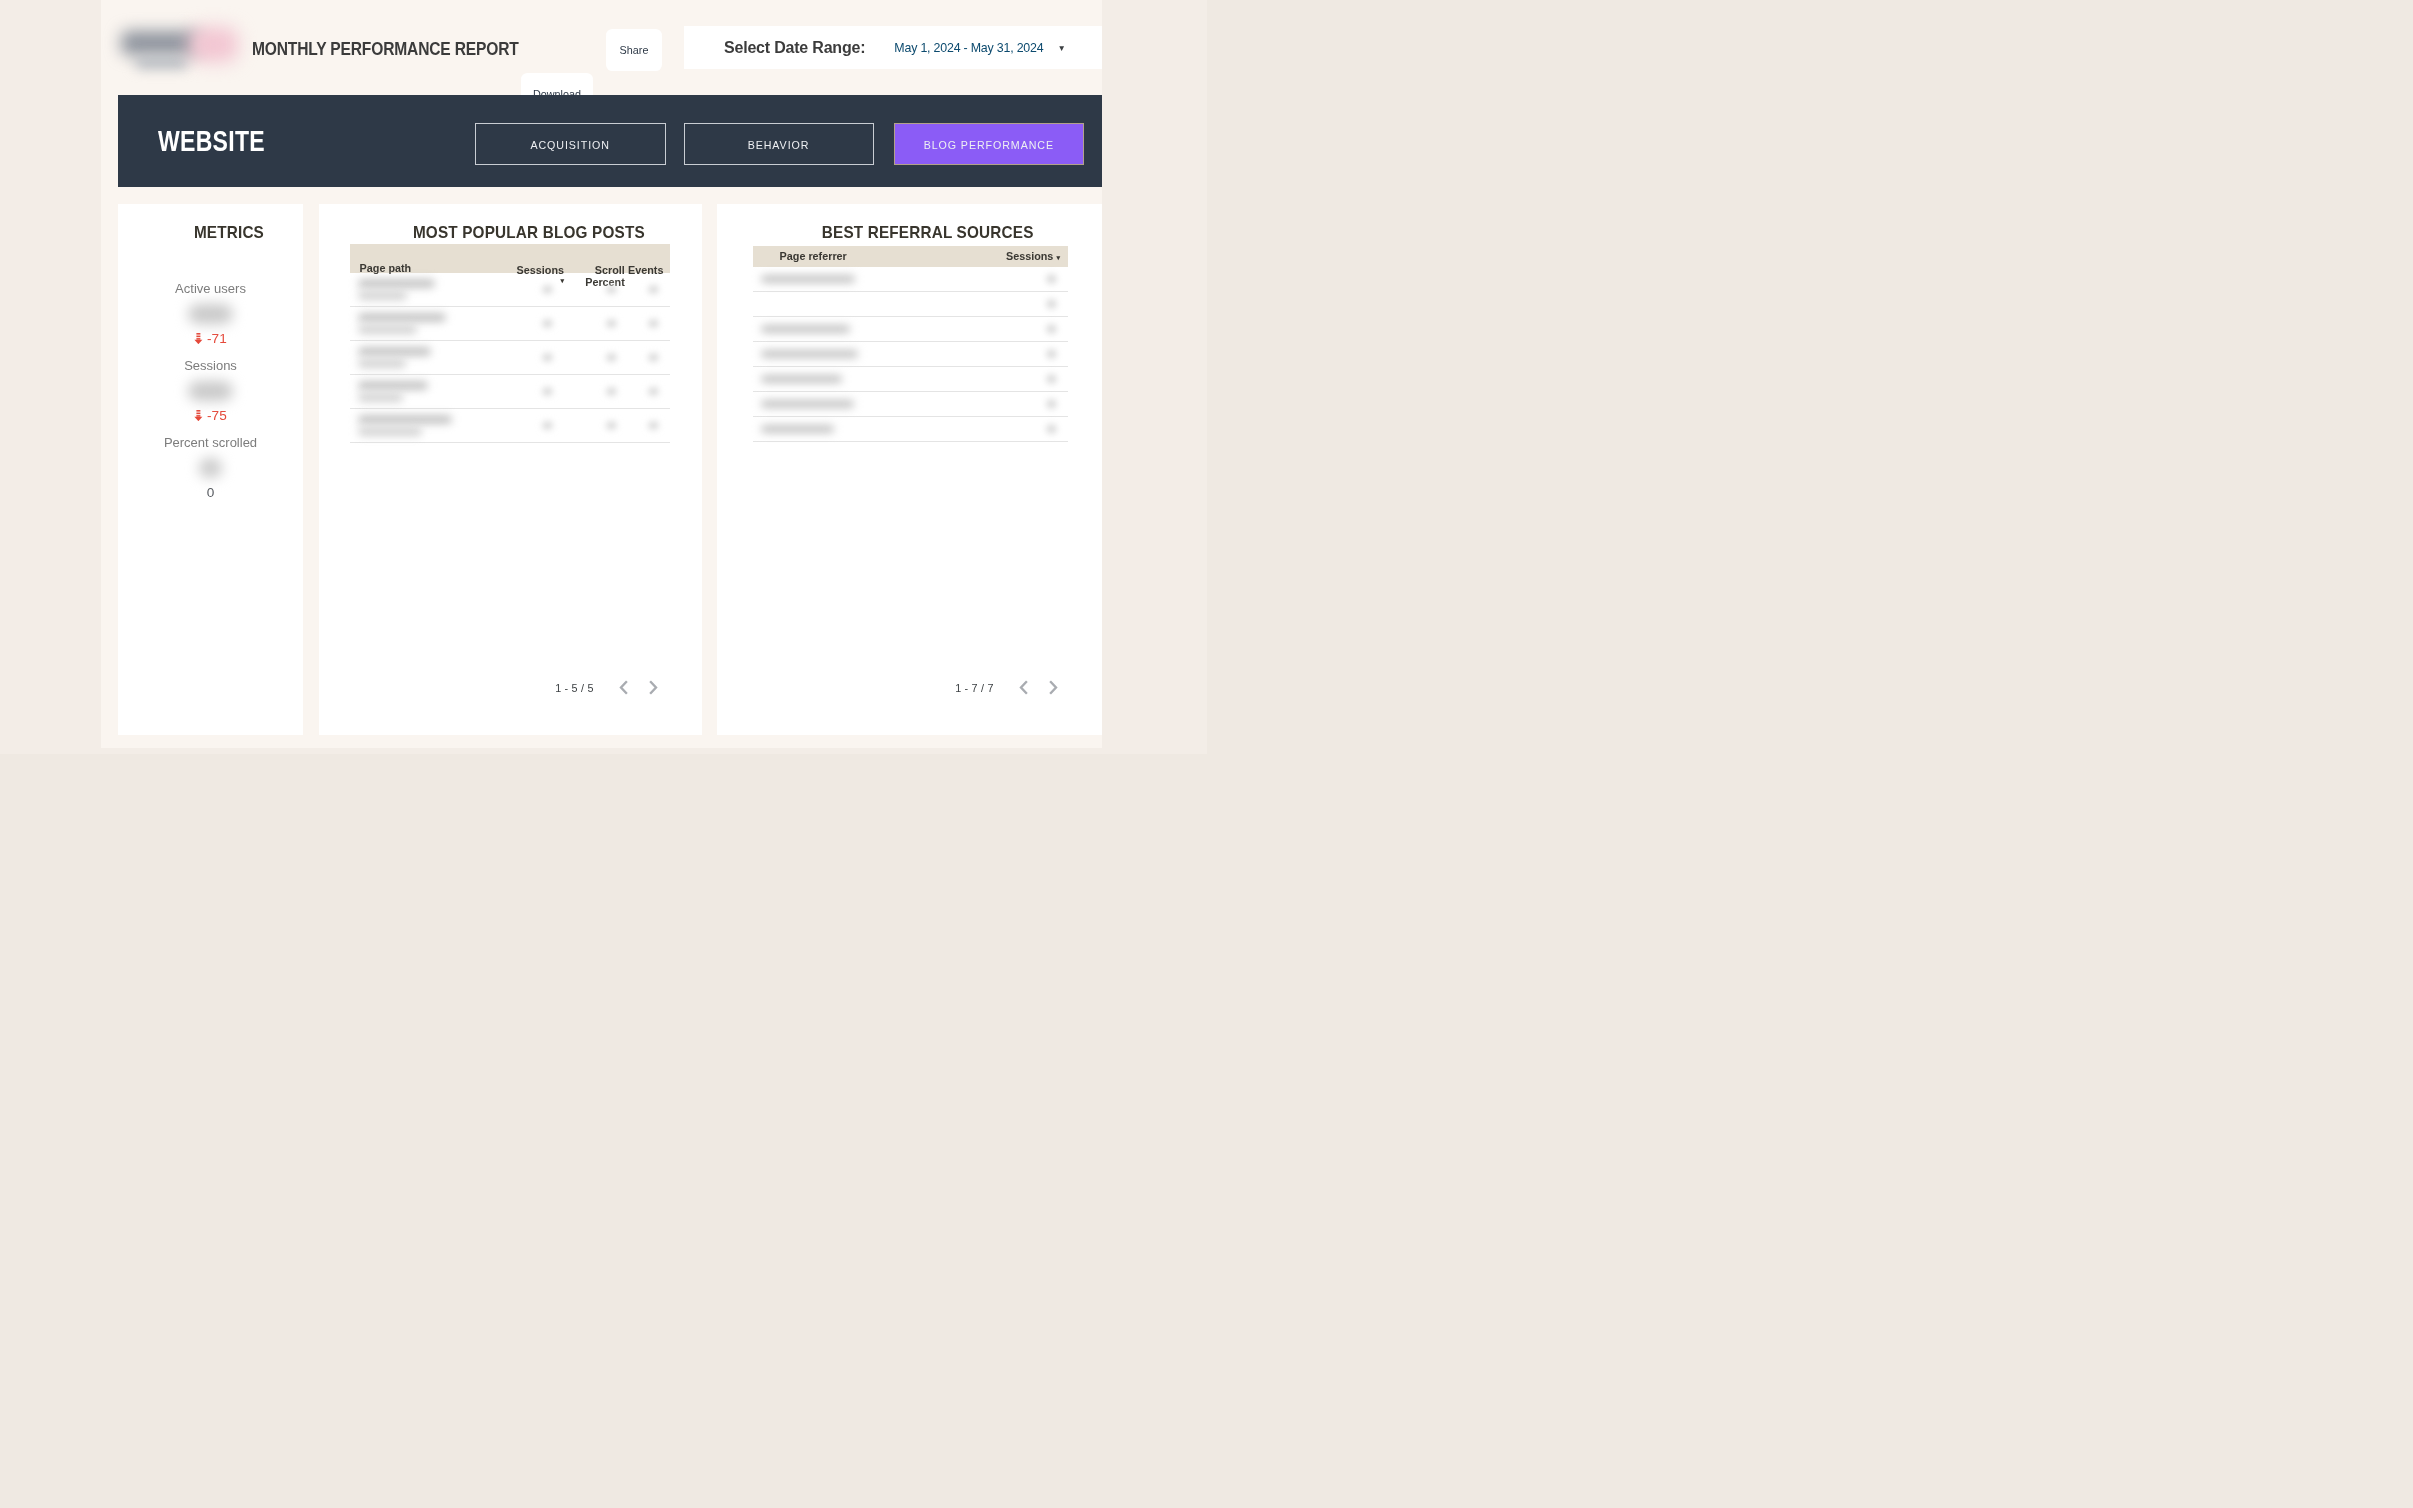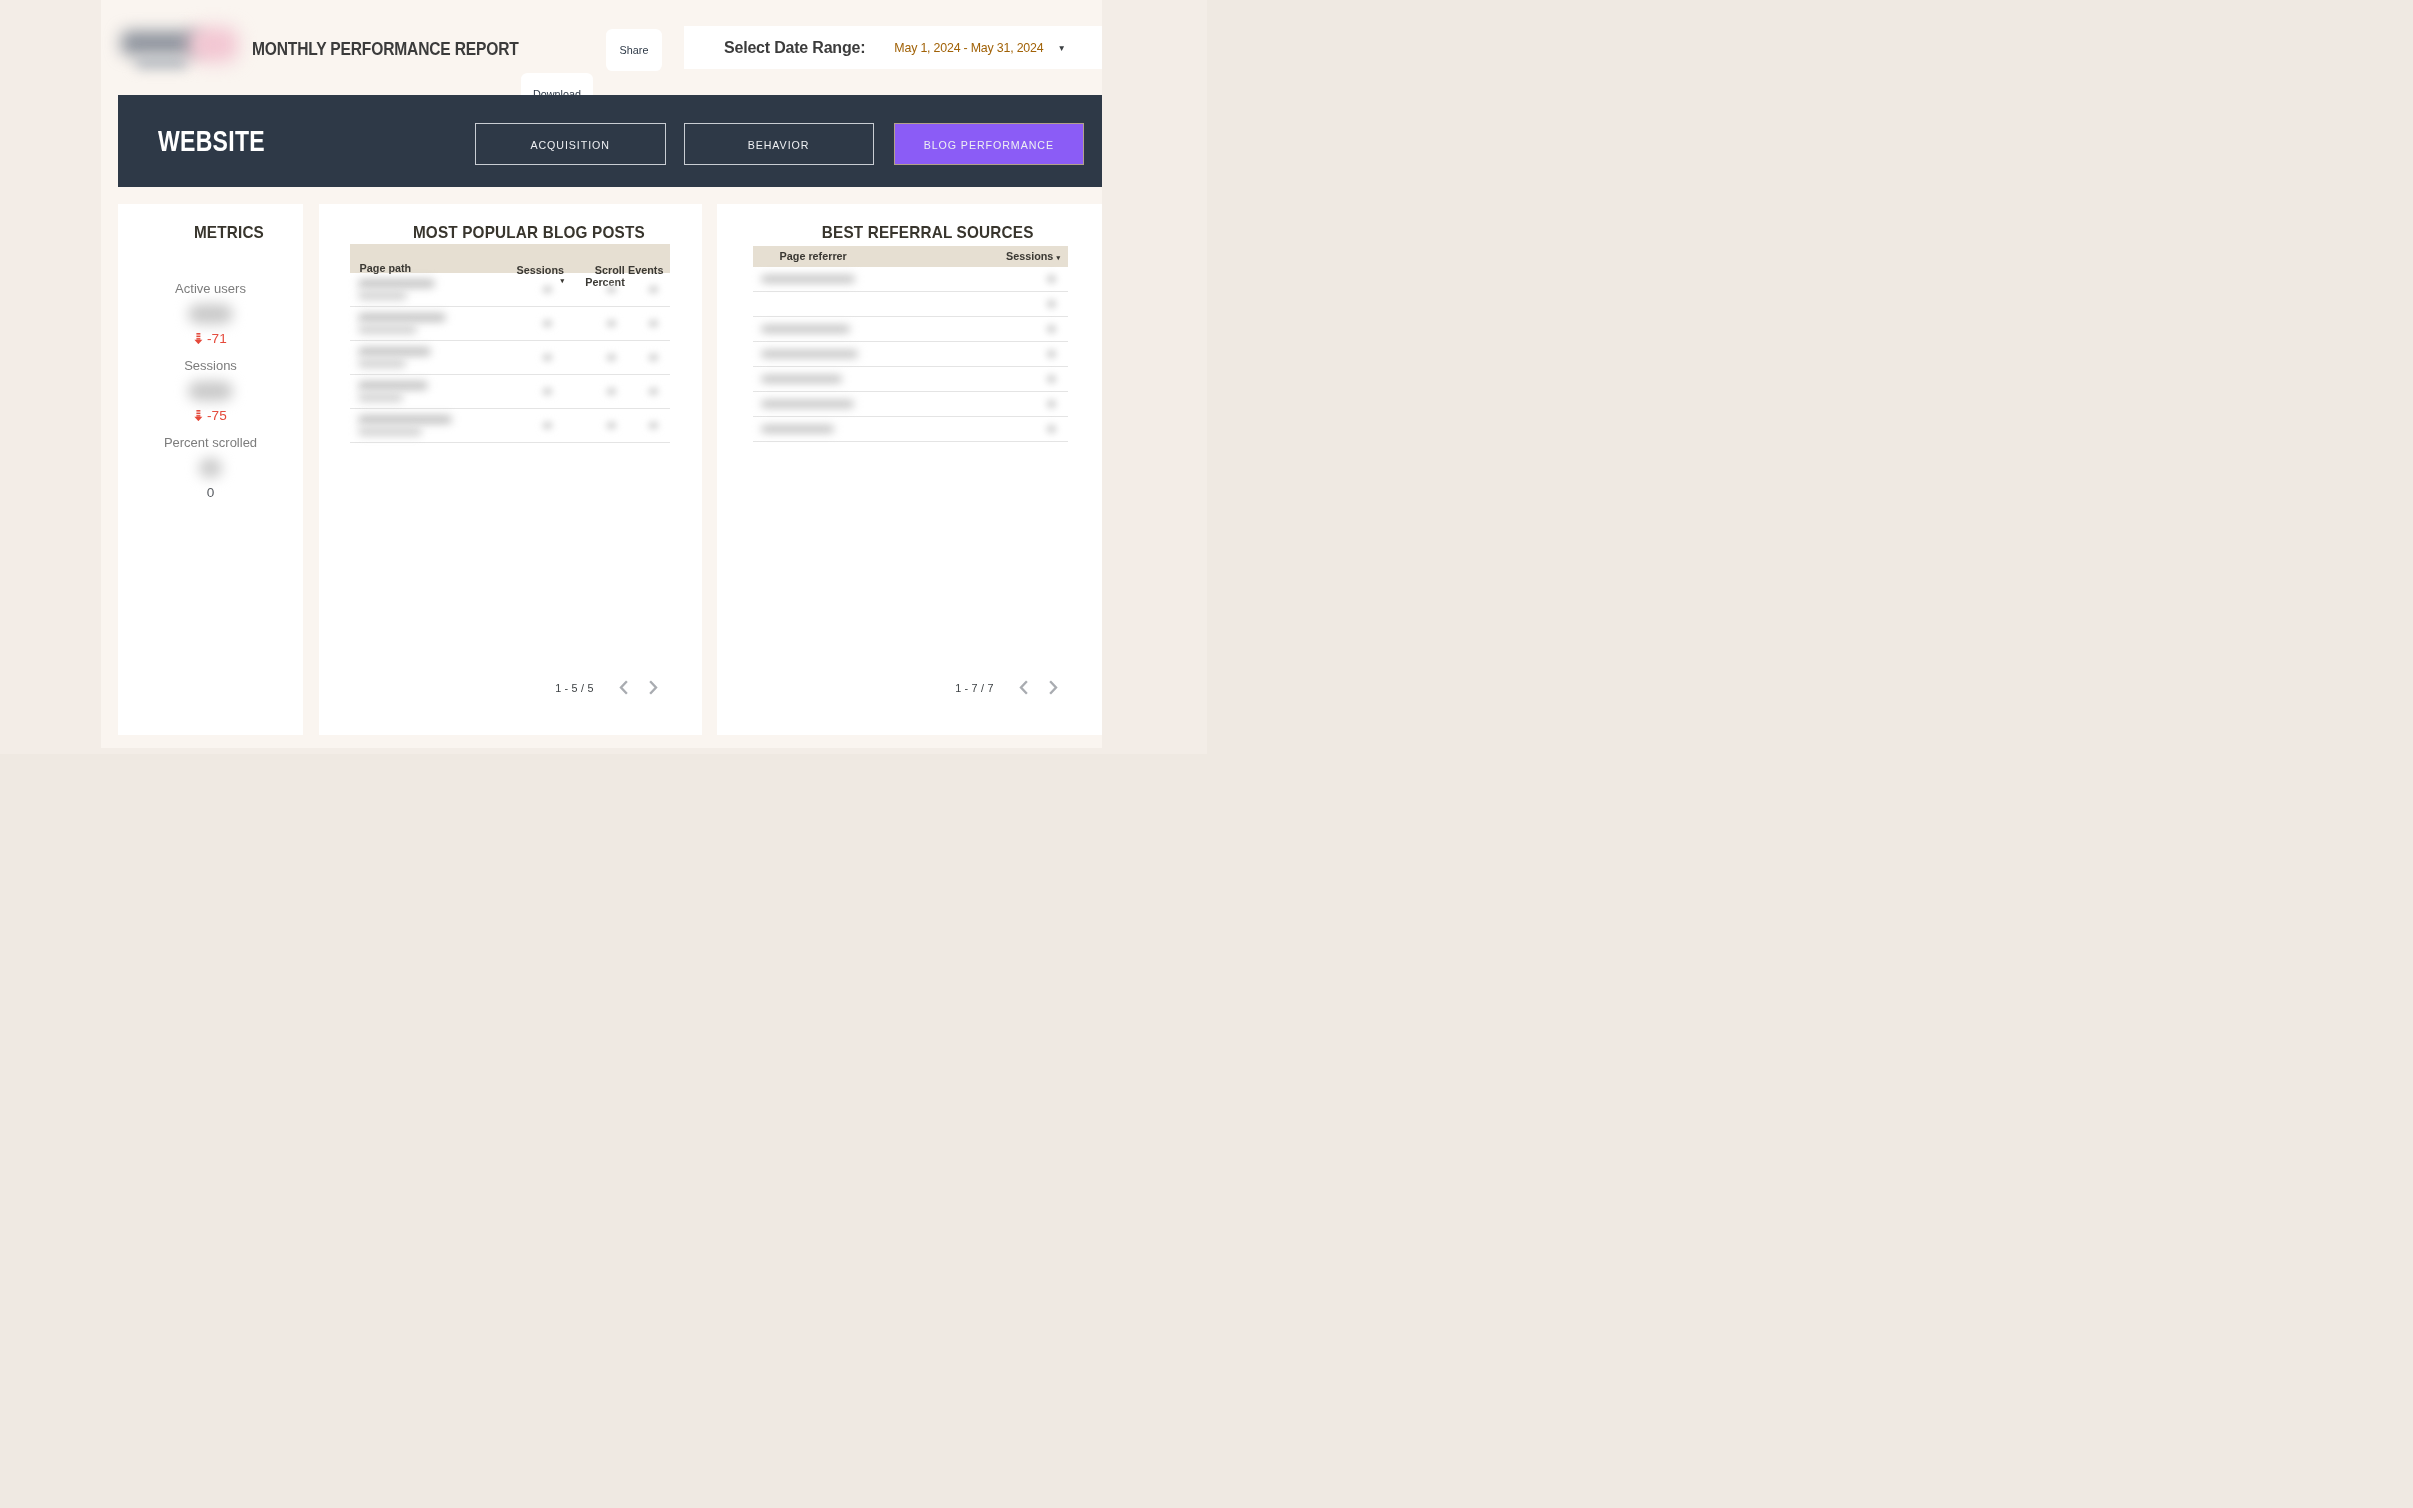--- a/index.html
+++ b/index.html
@@ -16,21 +16,21 @@
   .report-title > span { display:inline-block; transform:scaleX(.82); transform-origin:left center; }
 
   .hbtn { position:absolute; top:29px; height:42px; background:#ffffff; border:none; border-radius:6.4px;
           font-family:"Liberation Sans", sans-serif; font-size:10.8px; color:#2e3947; cursor:pointer; }
   .hbtn.download { left:420px; width:72px;margin-top:44px; }
   .hbtn.share { left:505px; width:56px; }
 
   .datebar { position:absolute; left:583px; top:26px; width:418px; height:43px; background:#ffffff;
              display:flex; align-items:center; cursor:pointer; }
   .datebar .dr-label { margin-left:40px; font-size:16px; font-weight:bold; color:#3c3c3c; letter-spacing:-0.2px; }
-  .datebar .dr-value { margin-left:29px; font-size:12.4px; color:#a16207; letter-spacing:-0.2px; }
+  .datebar .dr-value { margin-left:29px; font-size:12.4px; color:#0c4a6e; letter-spacing:-0.2px; }
   .datebar .caret { position:absolute; right:38px; top:50%; transform:translateY(-52%); font-size:9.6px; color:#3c4043; }
 
   
   .band { position:absolute; left:17px; top:95px; width:984px; height:92px; background:#2e3947;padding-left:12px; }
   .band .section-title { position:absolute; left:40px; top:50%; transform:translateY(-50%); font-size:29.5px; font-weight:bold; color:#ffffff; white-space:nowrap; }
   .band .section-title > span { display:inline-block; transform:scaleX(.78); transform-origin:left center; letter-spacing:0.4px; }
   .tab { position:absolute; top:28px; height:42px; background:transparent; border:1.2px solid #c9cdd3; color:#eef0f3;
          font-family:"Liberation Sans", sans-serif; font-size:11.6px; letter-spacing:1px; cursor:pointer; }
   .tab > span { display:inline-block; transform:scaleX(.92); }
   .tab.t0 { left:357px; width:191px; }

